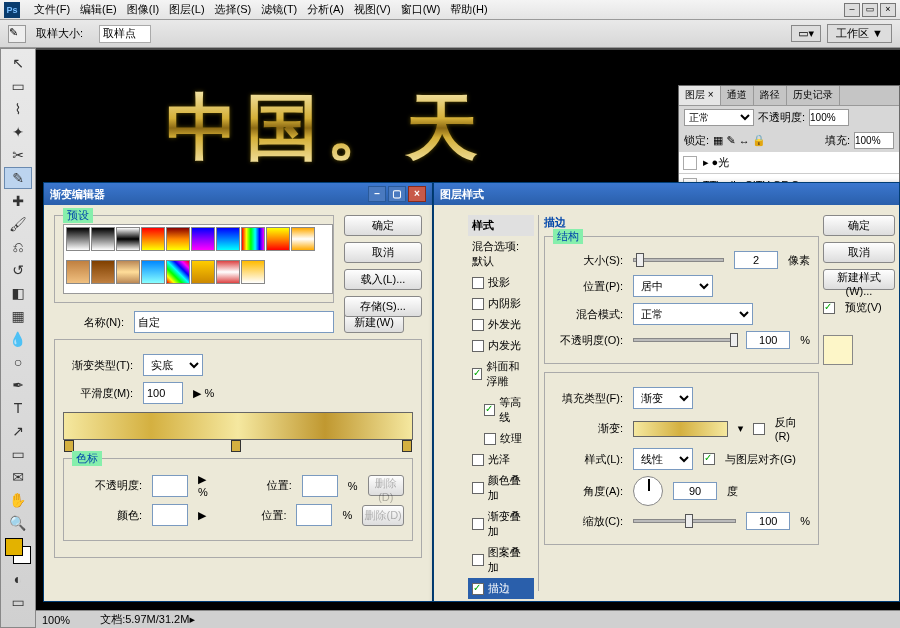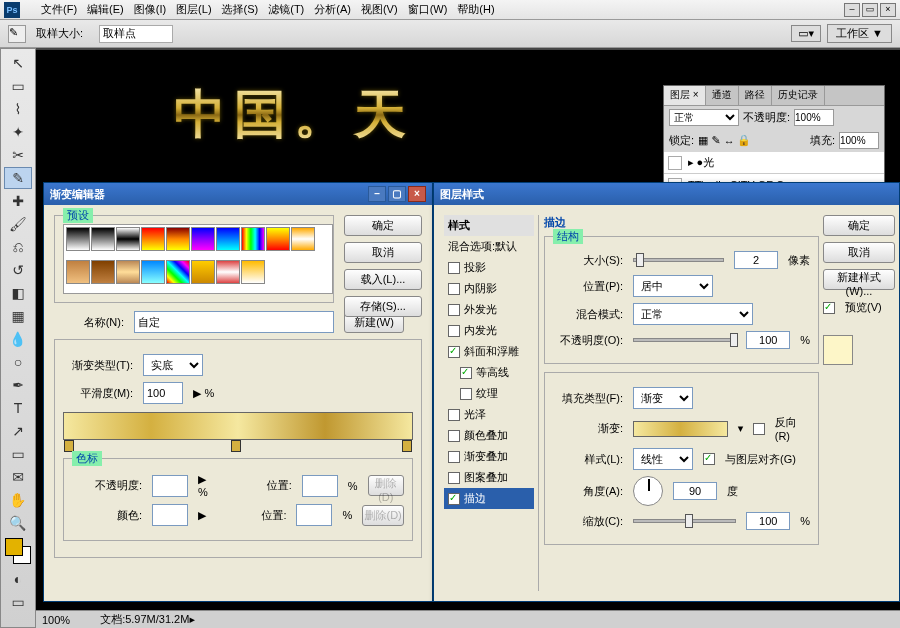--- a/index.html
+++ b/index.html
@@ -1,36 +1,36 @@
 <!DOCTYPE html>
 <html><head>
 <meta charset="utf-8">
 <style>
 *{box-sizing:border-box;margin:0;padding:0;font-family:"Microsoft YaHei",SimSun,sans-serif;font-size:11px;}
 body{background:#464646;width:900px;height:628px;overflow:hidden;position:relative;}
 .menubar{background:linear-gradient(#f4f4f4,#e4e4e4);height:20px;display:flex;align-items:center;padding:0 4px;border-bottom:1px solid #9a9a9a;}
-.menubar .ps{width:16px;height:16px;background:#0a3c6e;color:#7bbfff;font-weight:bold;font-size:9px;display:flex;align-items:center;justify-content:center;margin-right:21px;}
+.menubar .ps{width:16px;height:16px;background:#0a3c6e;color:#7bbfff;font-weight:bold;font-size:9px;display:flex;align-items:center;justify-content:center;margin-right:14px;}
 .menubar span{margin-right:10px;color:#000;}
 .menubar .wincontrols{margin-left:auto;display:flex;gap:2px;}
 .wc{width:16px;height:14px;border:1px solid #777;background:#ddd;font-size:9px;text-align:center;}
 .optbar{background:linear-gradient(#e9e9e9,#d7d7d7);height:28px;display:flex;align-items:center;padding:0 8px;border-bottom:1px solid #999;}
 .droparrow{width:18px;height:18px;border:1px solid #999;background:#eee;margin-right:10px;}
 .optlabel{color:#000;margin-right:16px;}
-.optfield{border:1px solid #aaa;background:#fff;height:18px;width:74px;padding:0 3px;font-family:Liberation Serif, serif;}
+.optfield{border:1px solid #aaa;background:#fff;height:18px;width:52px;padding:0 3px;font-family:Liberation Serif, serif;}
 .workbtn{margin-left:auto;border:1px solid #888;background:#ddd;padding:1px 6px;}
 .workbtn2{border:1px solid #888;background:#ddd;padding:1px 8px;margin-left:6px;}
 .canvas{position:absolute;left:36px;top:50px;right:0;bottom:18px;background:#000;}
-.goldtext{position:absolute;left:138px;top:30px;font-size:52px;font-family:"SimSun",serif;font-weight:bold;background:linear-gradient(#fff8d0,#d4af37 40%,#8b6914 50%,#d4af37 60%,#fff8d0);-webkit-background-clip:text;background-clip:text;color:transparent;letter-spacing:8px;filter:drop-shadow(0 0 2px #5a4a00);}
+.goldtext{position:absolute;left:130px;top:30px;font-size:72px;font-family:"SimSun",serif;font-weight:bold;background:linear-gradient(#fff8d0,#d4af37 40%,#8b6914 50%,#d4af37 60%,#fff8d0);-webkit-background-clip:text;background-clip:text;color:transparent;letter-spacing:8px;filter:drop-shadow(0 0 2px #5a4a00);}
 .toolbox{position:absolute;left:0;top:48px;width:36px;background:linear-gradient(#e9e9e9,#d0d0d0);border:1px solid #888;padding:2px;bottom:0;}
 .tool{width:28px;height:22px;margin:1px auto;border:1px solid transparent;display:flex;align-items:center;justify-content:center;font-size:14px;color:#333;}
 .tool.sel{background:#bcd4ef;border:1px solid #6a8ab0;}
 .swatch{width:26px;height:26px;margin:4px auto;position:relative;}
 .swatch .fg{width:18px;height:18px;background:#e3b200;border:1px solid #000;position:absolute;}
 .swatch .bg{width:18px;height:18px;background:#fff;border:1px solid #000;position:absolute;right:0;bottom:0;}
-.layerspanel{position:absolute;right:15px;top:85px;width:222px;background:#d7d7d7;border:1px solid #6a6a6a;}
+.layerspanel{position:absolute;right:0;top:85px;width:222px;background:#d7d7d7;border:1px solid #6a6a6a;}
 .paneltabs{background:#c5c5c5;height:20px;display:flex;border-bottom:1px solid #999;}
 .ptab{padding:2px 6px;border-right:1px solid #999;font-size:10px;}
 .ptab.active{background:#e6e6e6;}
 .panelrow{display:flex;align-items:center;padding:3px 5px;gap:4px;}
 .miniselect{border:1px solid #999;background:#fff;height:17px;font-size:10px;}
 .layerlist{background:#fff;min-height:40px;}
 .layeritem{display:flex;align-items:center;height:22px;border-bottom:1px solid #ccc;padding:0 4px;}
 .eye{width:14px;height:14px;border:1px solid #aaa;margin-right:6px;}
 .dialog{position:absolute;background:#ece9d8;border:1px solid #003c74;box-shadow:2px 2px 6px rgba(0,0,0,.4);}
 .titlebar{background:linear-gradient(#3b77cf,#2a5fab);color:#fff;height:22px;display:flex;align-items:center;padding:0 6px;font-weight:bold;}
@@ -45,21 +45,21 @@
 .presetgrid{display:flex;flex-wrap:wrap;gap:1px;width:270px;height:70px;overflow:hidden;background:#fff;border:1px solid #999;padding:2px;}
 .preset{width:24px;height:24px;border:1px solid #888;}
 .btncol{position:absolute;right:10px;top:10px;width:78px;display:flex;flex-direction:column;gap:6px;}
 .winbtn{border:1px solid #888;background:linear-gradient(#fefefe,#ddd);height:21px;border-radius:3px;font-size:11px;}
 .formrow{display:flex;align-items:center;gap:10px;margin:6px 0;}
 .formrow label{min-width:70px;text-align:right;}
 .txt{border:1px solid #7a9ac0;background:#fff;height:22px;padding:0 3px;}
 .gradbar{height:28px;background:linear-gradient(90deg,#f5e8a0,#d4b040,#f5e8a0,#c09830,#f5e8a0);border:1px solid #666;margin:8px 0;position:relative;}
 .stop{width:10px;height:12px;background:#d4b040;border:1px solid #333;position:absolute;bottom:-13px;}
 .styleslist{width:95px;border-right:1px solid #aaa;height:100%;padding-right:4px;}
-.styleitem{padding:3px 4px;display:flex;align-items:center;gap:4px;}
+.styleitem{padding:3px 4px;display:flex;align-items:center;gap:4px;margin-left:24px;}
 .styleitem.hdr{font-weight:bold;background:#e0e0e0;}
 .styleitem.sel{background:#2a5fab;color:#fff;}
 .chk{width:12px;height:12px;border:1px solid #666;background:#fff;display:inline-block;}
 .chk.on::after{content:"✓";font-size:10px;color:#0a0;position:relative;top:-3px;}
 .lsright{position:absolute;left:110px;top:10px;right:80px;}
 .lsbtns{position:absolute;right:4px;top:10px;width:72px;display:flex;flex-direction:column;gap:6px;}
 .slider{height:4px;background:#bbb;flex:1;position:relative;border:1px solid #888;}
 .thumb{width:8px;height:14px;background:#eee;border:1px solid #555;position:absolute;top:-6px;}
 .numbox{width:44px;height:18px;border:1px solid #7a9ac0;background:#fff;text-align:center;}
 .anglectrl{width:30px;height:30px;border:1px solid #888;border-radius:50%;background:#fff;position:relative;}

